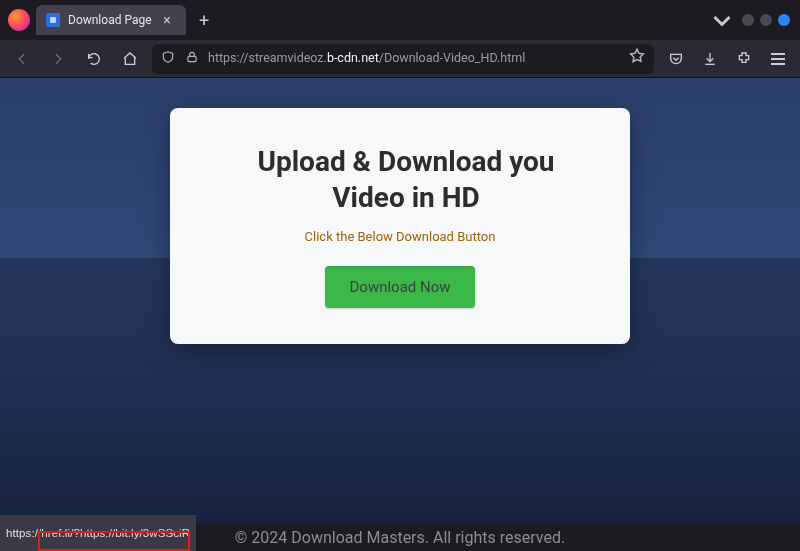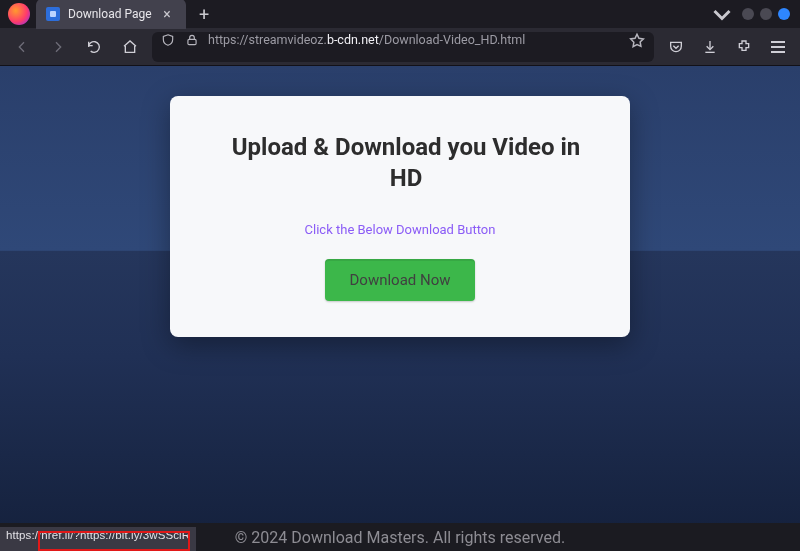--- a/index.html
+++ b/index.html
@@ -1,53 +1,53 @@
 <!DOCTYPE html>
 <html><head>
 <meta charset="utf-8">
 <style>
   * { box-sizing: border-box; margin: 0; padding: 0; }
   html, body { width: 800px; height: 551px; overflow: hidden; font-family: -apple-system, BlinkMacSystemFont, "Segoe UI", Roboto, Arial, sans-serif; }
   body { background: #2b2a33; display: flex; flex-direction: column; }
 
   
-  .titlebar { height: 28px; background: #1c1b22; display: flex; align-items: center; padding: 0 6px; }
+  .titlebar { height: 40px; background: #1c1b22; display: flex; align-items: center; padding: 0 6px; }
   .app-icon { width: 22px; height: 22px; border-radius: 50%; background: radial-gradient(circle at 35% 35%, #ff9a2e, #ff3b6b 55%, #7b2ff7 100%); margin: 0 6px 0 2px; position: relative; }
   .tab { display: flex; align-items: center; background: #42414d; color: #e7e6ea; height: 30px; border-radius: 6px 6px 0 0; padding: 0 10px; font-size: 12px; min-width: 150px; position: relative; }
   .tab .close { margin-left: auto; width: 18px; height: 18px; display: flex; align-items: center; justify-content: center; color: #c9c8ce; font-size: 14px; cursor: pointer; border-radius: 3px; }
   .newtab { width: 28px; height: 28px; display: flex; align-items: center; justify-content: center; color: #c9c8ce; font-size: 18px; cursor: pointer; margin-left: 4px; border-radius: 4px; }
   .titlebar-spacer { flex: 1; }
   .chevron-down { color: #c9c8ce; width: 24px; height: 24px; display: flex; align-items: center; justify-content: center; font-size: 14px; margin-right: 8px; }
   .win-btns { display: flex; gap: 6px; align-items: center; margin-right: 4px; }
   .win-btn { width: 12px; height: 12px; border-radius: 50%; background: #4a4953; }
   .win-btn.close-win { background: #2e86ff; }
 
   .toolbar { height: 38px; background: #2b2a33; display: flex; align-items: center; padding: 0 8px; gap: 8px; border-bottom: 1px solid #121118; }
   .tb-btn { width: 28px; height: 28px; display: flex; align-items: center; justify-content: center; color: #cfced6; border-radius: 4px; cursor: pointer; }
   .tb-btn.dim { color: #6e6d78; }
   .tb-btn svg { width: 16px; height: 16px; display: block; }
-  .urlbar { flex: 1; height: 30px; background: #1c1b22; border-radius: 6px; display: flex; align-items: flex-start; padding: 0 8px; gap: 8px; color: #b7b6be; font-size: 12.5px; }
+  .urlbar { flex: 1; height: 30px; background: #1c1b22; border-radius: 6px; display: flex; align-items: flex-end; padding: 9px 8px; gap: 8px; color: #b7b6be; font-size: 12.5px; }
   .url-icon { width: 16px; height: 16px; display: flex; align-items: center; justify-content: center; color: #b7b6be; }
   .url-icon svg { width: 14px; height: 14px; }
   .url-text { flex: 1; white-space: nowrap; overflow: hidden; text-overflow: ellipsis; color: #9c9ba4; }
   .url-text .dom { color: #f0eff4; }
   .star { width: 18px; height: 18px; color: #b7b6be; }
   .toolbar-right { display: flex; gap: 6px; align-items: center; }
 
   
   .viewport { flex: 1; position: relative; overflow: hidden; background: linear-gradient(180deg, #2a3f6b 0%, #2f4878 38%, #25365c 38.2%, #203055 60%, #14203b 100%); display: flex; flex-direction: column; align-items: center; }
   .card { margin-top: 30px; width: 460px; background: #f7f8fa; border-radius: 8px; padding: 36px 36px 36px; text-align: center; box-shadow: 0 8px 28px rgba(0,0,0,.35); }
-  .card h1 { font-size: 24px; font-weight: 700; color: #2d2d2d; line-height: 1.3; margin-left: 12px; }
-  .card .sub { margin-top: 28px; font-size: 13px; color: #8b5cf6; }
+  .card h1 { font-size: 28px; font-weight: 700; color: #2d2d2d; line-height: 1.3; margin-left: 12px; }
+  .card .sub { margin-top: 12px; font-size: 13px; color: #a16207; }
   .dl-btn { display: inline-block; margin-top: 22px; background: #3cb74a; color: #404040; font-size: 15px; padding: 12px 24px; border-radius: 4px; cursor: pointer; box-shadow: 0 2px 0 rgba(0,0,0,.08) inset, 0 1px 2px rgba(0,0,0,.2); }
 
   .page-footer { position: absolute; left: 0; right: 0; bottom: 0; height: 28px; background: #1b1b21; color: #8d8c93; font-size: 16px; display: flex; align-items: center; justify-content: center; }
 
   
-  .status-bar { position: absolute; left: 0; bottom: 0; height: 24px; background: #3a3944; color: #e2e1e6; font-size: 11.5px; padding: 2px 6px; display: flex; align-items: flex-start; font-family: Arial, sans-serif; letter-spacing: .1px; }
+  .status-bar { position: absolute; left: 0; bottom: 0; height: 36px; background: #3a3944; color: #e2e1e6; font-size: 11.5px; padding: 2px 6px; display: flex; align-items: center; font-family: Arial, sans-serif; letter-spacing: .1px; }
   .highlight-box { position: absolute; left: 38px; bottom: 0; width: 152px; height: 20px; border: 2px solid #e11818; pointer-events: none; }
 
   .hamburger-lines { display: flex; flex-direction: column; gap: 3px; }
   .hamburger-lines span { display:block; width:14px; height:2px; background: currentColor; }
 
   .tab-favicon { width:14px; height:14px; border-radius:2px; background:#2d6edb; margin-right:8px; display:flex; align-items:center; justify-content:center; }
   .tab-favicon::after { content:""; width:6px; height:6px; border-radius:1px; background:#bdd4ff; }
 </style>
 </head>
 <body>

